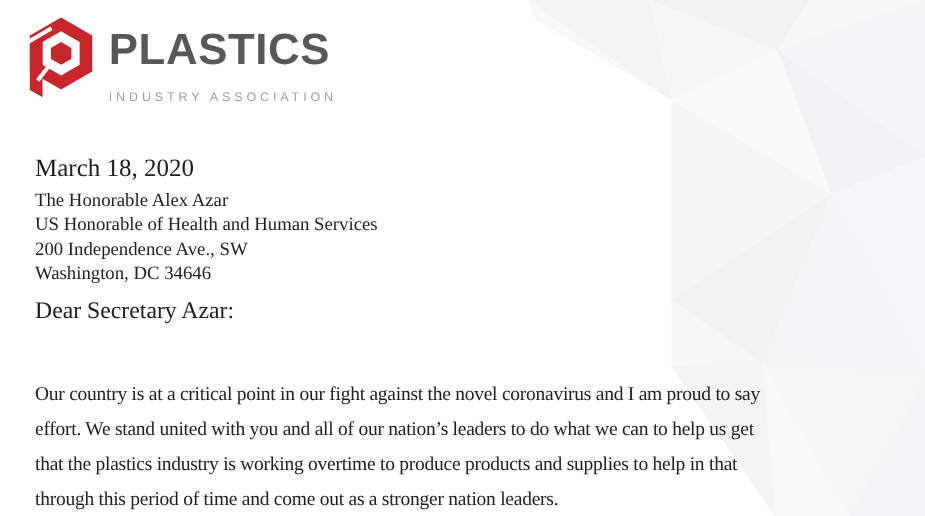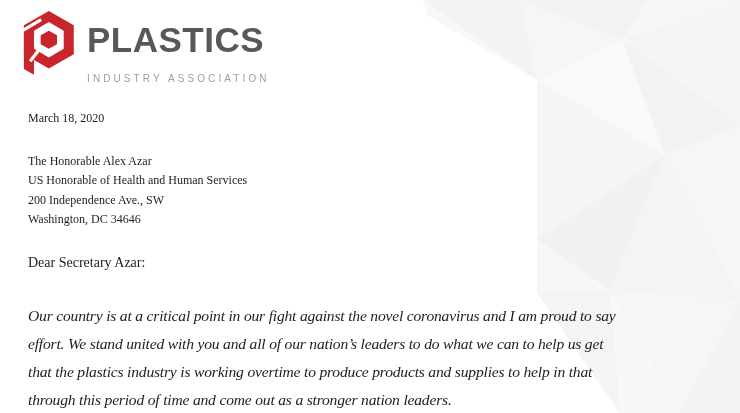--- a/index.html
+++ b/index.html
@@ -8,21 +8,21 @@
     width:740px;height:413px;
     background:#ffffff;
     overflow:hidden;
     font-family:"Liberation Serif", serif;
     color:#1d1d1f;
   }
   .bg-pattern{
     position:absolute;left:0;top:0;width:740px;height:413px;z-index:0;
   }
   .logo{
-    position:absolute;left:14px;top:7px;z-index:2;display:flex;align-items:center;
+    position:absolute;left:14px;top:7px;z-index:2;display:flex;align-items:flex-end;
   }
   .logo-icon{display:block;width:62px;height:71px;}
   .wordmark{margin-left:11px;}
   .brand{
     font-family:"Liberation Sans", sans-serif;
     font-weight:bold;
     font-size:35px;
     line-height:35px;
     letter-spacing:0.5px;
     color:#57585A;
@@ -31,26 +31,26 @@
   }
   .tagline{
     font-family:"Liberation Sans", sans-serif;
     font-size:10px;
     letter-spacing:3.1px;
     color:#9C9EA1;
     margin-top:16px;
     white-space:nowrap;
   }
   .letter{position:absolute;left:28px;top:0;z-index:1;width:700px;}
-  .date{position:absolute;left:0;top:111px;font-size:12px;white-space:nowrap;}
-  .address{position:absolute;left:0;top:152px;font-size:12px;line-height:19.3px;}
+  .date{position:absolute;left:0;top:124px;font-size:20px;white-space:nowrap;}
+  .address{position:absolute;left:0;top:152px;font-size:15px;line-height:19.3px;}
   .address div{white-space:nowrap;}
-  .salutation{position:absolute;left:0;top:255px;font-size:14px;white-space:nowrap;}
+  .salutation{position:absolute;left:0;top:238px;font-size:19px;white-space:nowrap;}
   .body-par{position:absolute;left:0;top:302px;font-size:15.6px;line-height:28.1px;letter-spacing:-0.2px;}
-  .body-par div{white-space:nowrap;font-style:italic;}
+  .body-par div{white-space:nowrap;}
 </style>
 </head>
 <body>
 
 <div class="page">
 
   <svg class="bg-pattern" viewBox="0 0 740 413" xmlns="http://www.w3.org/2000/svg" aria-hidden="true">
     <path d="M423,0 L427,15 L537,80 L537,293 L620,413 L740,413 L740,0 Z" fill="#f8f8f9"></path>
     <polygon points="423,0 537,80 520,0" fill="#f3f3f4"></polygon>
     <polygon points="520,0 537,80 622,40" fill="#f6f6f7"></polygon>

